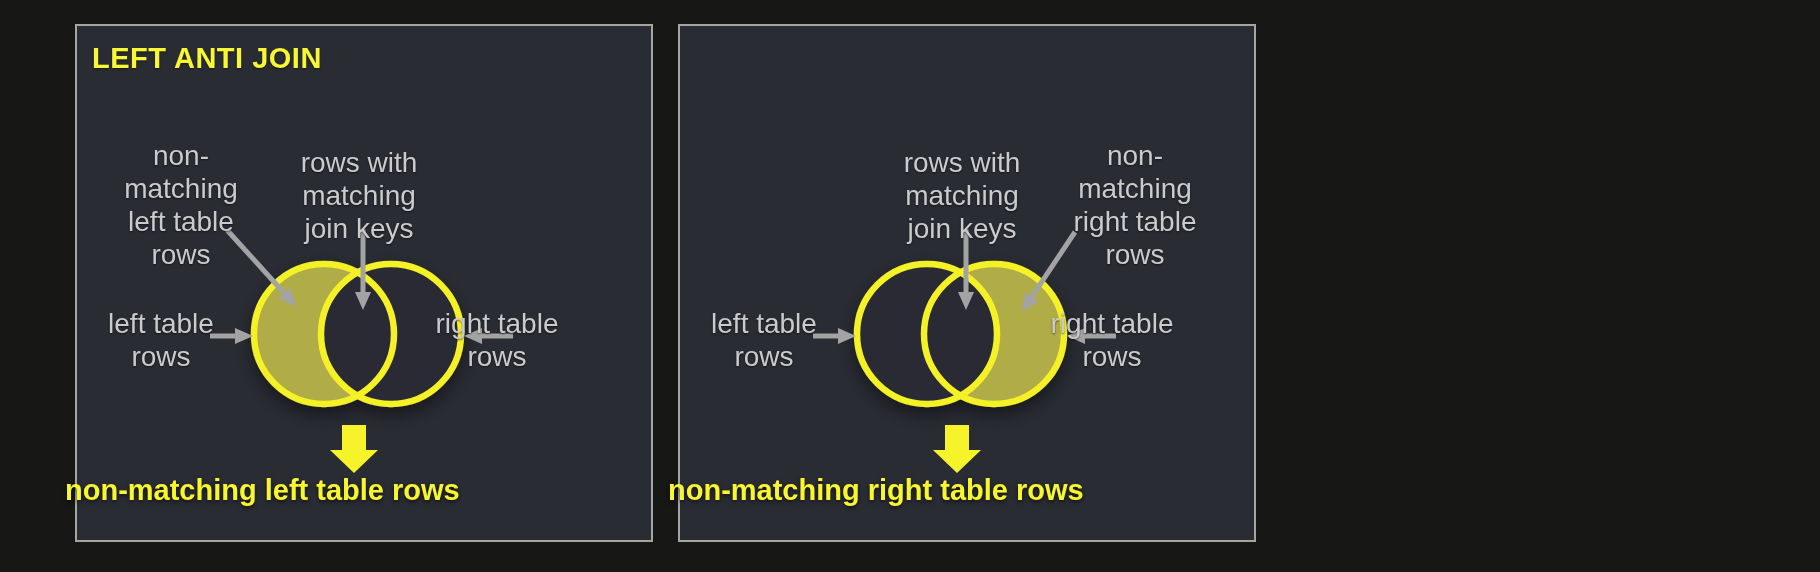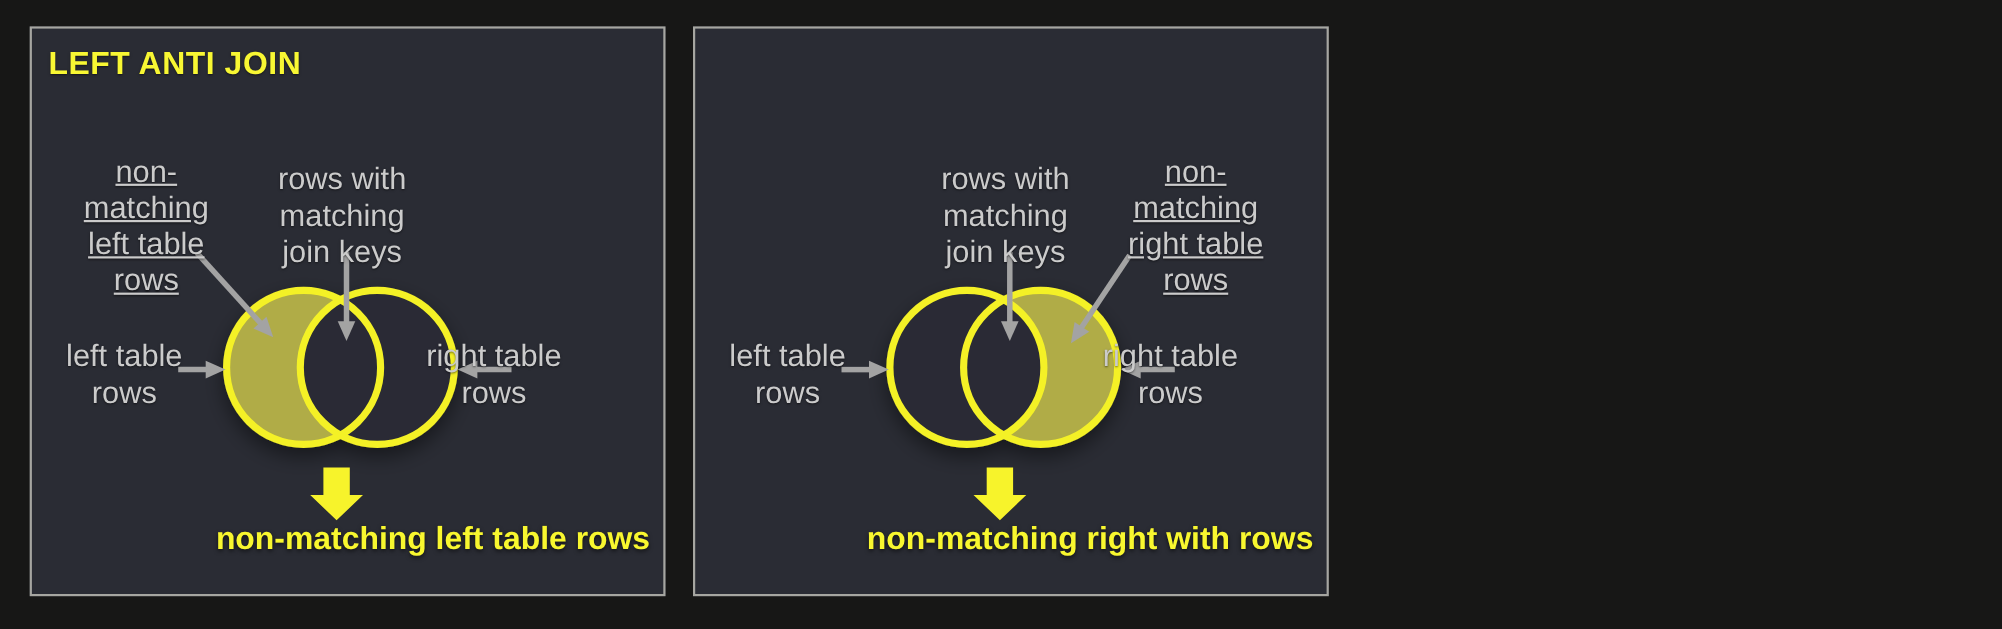--- a/index.html
+++ b/index.html
@@ -7,48 +7,49 @@
     width:1820px;height:572px;
     background:var(--page-bg,#171716);
     font-family:"Liberation Sans",sans-serif;
     position:relative;overflow:hidden;
   }
   .panel{
     position:absolute;top:24px;width:578px;height:518px;
     box-sizing:border-box;
     background:var(--panel-bg,#2a2c34);
     border:2px solid var(--panel-border,#a6a6a1);
+    margin-left:48px;
   }
   .panel-left{left:27px;}
   .panel-right{left:630px;}
   .panel-title{
     position:absolute;left:15px;top:16px;margin:0;
     font-size:29px;font-weight:bold;letter-spacing:.5px;
     color:var(--title-yellow,#f8f733);
     text-shadow:0 1px 2px rgba(0,0,0,.5);
   }
   .venn-svg{position:absolute;left:0;top:0;}
   .glabel{
     position:absolute;
     font-size:28px;line-height:33px;text-align:center;
     color:var(--label-gray,#cbcbcb);
     white-space:pre-line;
     text-shadow:0 1px 2px rgba(0,0,0,.55);
   }
-  .label-a{top:113px;width:174px;text-decoration:underline;}
+  .label-a{top:113px;width:174px;}
   .panel-left  .label-a{left:17px;}
   .panel-right .label-a{left:368px;}
   .label-b{top:120px;width:180px;left:192px;}
   .label-c{top:281px;width:140px;left:14px;}
   .label-d{top:281px;width:160px;}
   .panel-left  .label-d{left:340px;}
   .panel-right .label-d{left:352px;}
   .result-label{
     position:absolute;top:448px;left:0;width:100%;
-    text-align:right;transform:translateX(-12px);
+    text-align:left;transform:translateX(-12px);
     font-size:29px;font-weight:bold;
     color:var(--result-yellow,#f8f72f);
     text-shadow:0 2px 4px rgba(0,0,0,.6);
   }
   .ring{fill:none;stroke:var(--circle-stroke,#f4f127);stroke-width:6.5;}
   .fill-olive{fill:var(--crescent-fill,#b0ac47);}
   .fill-bg{fill:var(--panel-bg,#2a2c34);}
   .garrow{stroke:var(--arrow-gray,#a3a3a3);stroke-width:5;fill:none;}
   .ghead{fill:var(--arrow-gray,#a3a3a3);}
   .block-arrow{fill:var(--accent-yellow,#f7f32b);}
@@ -129,14 +130,14 @@
 matching
 join keys</div>
   <div class="glabel label-a">non-
 matching
 right table
 rows</div>
   <div class="glabel label-c">left table
 rows</div>
   <div class="glabel label-d">right table
 rows</div>
-  <div class="result-label">non-matching right with rows</div>
+  <div class="result-label">non-matching right table rows</div>
 </section>
 
 </body></html>

